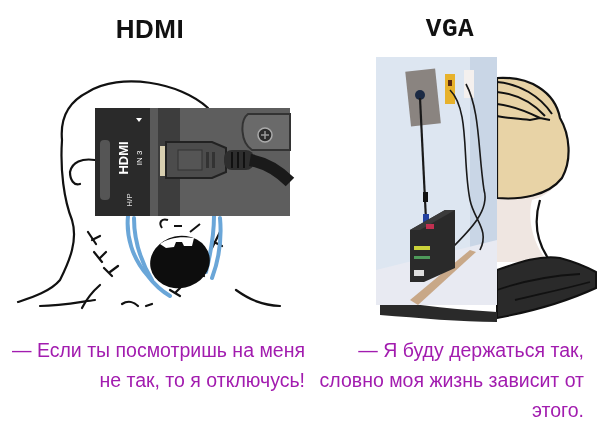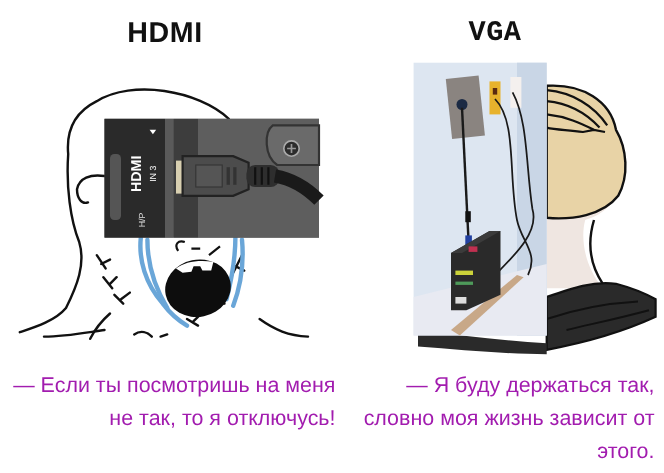--- a/index.html
+++ b/index.html
@@ -11,21 +11,21 @@
     letter-spacing: 0.5px; text-align: center; width: 200px;
   }
   #title-left { left: 50px; }
   #title-right { left: 350px; font-family: Liberation Mono, monospace; }
 
   .caption {
     position: absolute; top: 335px; font-size: 19.5px; line-height: 30px;
     text-align: right; color: #a21caf;
   }
   #caption-left { left: 10px; width: 295px; }
-  #caption-right { left: 305px; width: 290px; }
+  #caption-right { left: 294px; width: 290px; }
 
   svg.art { position: absolute; left: 0; top: 0; }
 </style>
 </head>
 <body>
 
 <div>
 
   <div id="title-left" class="panel-title">HDMI</div>
   <div id="title-right" class="panel-title">VGA</div>

